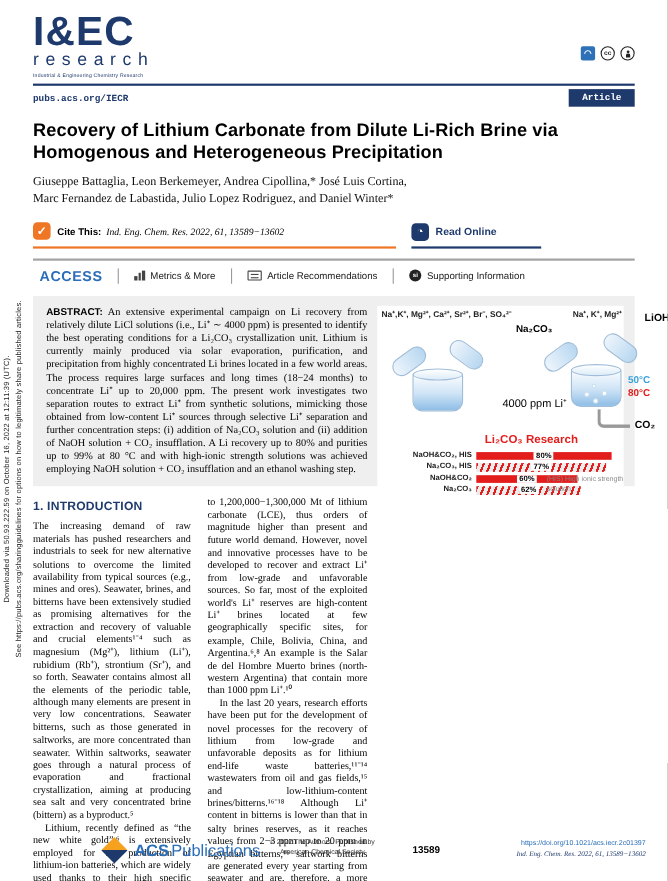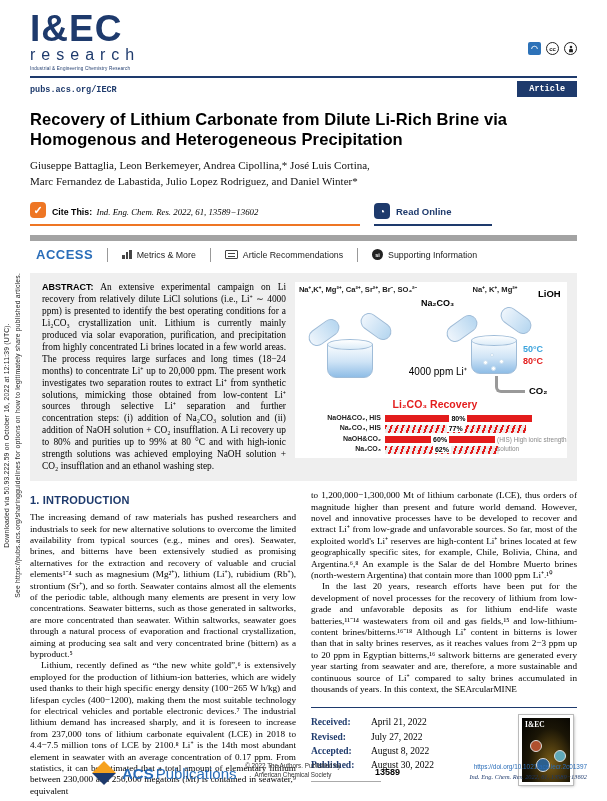--- a/index.html
+++ b/index.html
@@ -33,35 +33,35 @@
   .cite-bar { display:flex; gap:14px; margin-top:11px; align-items:flex-end; }
   .cite-box { display:flex; align-items:center; gap:6px; border-bottom:2.5px solid #ee7624; padding-bottom:5px; width:330px; }
   .cite-icon { width:16px; height:16px; background:#ee7624; border-radius:4px; color:#fff; font-size:11px; font-weight:bold; display:flex; align-items:center; justify-content:center; flex:none; }
   .cite-label { font-size:8.8px; font-weight:bold; color:#000; }
   .cite-ref { font-size:8.8px; font-style:italic; font-family:"Liberation Serif",serif; color:#000; }
   .read-box { display:flex; align-items:center; gap:6px; border-bottom:2.5px solid #1e3a6c; padding-bottom:5px; width:118px; }
   .read-icon { width:16px; height:16px; background:#1e3a6c; border-radius:4px; color:#fff; font-size:10px; display:flex; align-items:center; justify-content:center; flex:none; }
   .read-label { font-size:9.5px; font-weight:bold; color:#1e3a6c; }
 
   
-  .access-bar { display:flex; align-items:center; margin-top:9px; border-top:6px solid #a3a3a3; padding:6px 0 7px 6px; }
+  .access-bar { display:flex; align-items:center; margin-top:9px; border-top:2px solid #a3a3a3; padding:6px 0 7px 6px; }
   .access-word { color:#2a6db8; font-size:13px; font-weight:bold; letter-spacing:.5px; }
   .access-item { display:flex; align-items:center; gap:5px; font-size:8.8px; color:#222; }
   .v-sep { width:1px; height:14px; background:#999; margin:0 14px; }
   .metrics-icon { display:flex; align-items:flex-end; gap:1px; height:9px; }
   .metrics-icon i { width:2.5px; background:#444; display:block; }
   .rec-icon { width:13px; height:9px; border:1.2px solid #444; border-radius:1px; position:relative; }
   .rec-icon::before, .rec-icon::after { content:""; position:absolute; left:2px; right:2px; height:1px; background:#444; top:2px; }
   .rec-icon::after { top:5px; }
   .si-icon { width:11px; height:11px; border-radius:50%; background:#222; color:#fff; font-size:5.5px; font-weight:bold; display:flex; align-items:center; justify-content:center; }
 
   
   .abstract-box { background:#efefef; margin-top:4px; padding:9px 10px 8px 12px; font-family:"Liberation Serif",serif; font-size:9.4px; line-height:1.27; text-align:justify; color:#000; }
   .abstract-label { font-weight:bold; font-family:"Liberation Sans",sans-serif; font-size:9px; }
-  .graphic { float:right; width:272px; height:176px; background:#fff; margin:0 0 3px 9px; position:relative; font-family:"Liberation Sans",sans-serif; text-align:left; }
+  .graphic { float:right; width:224px; height:176px; background:#fff; margin:0 0 3px 9px; position:relative; font-family:"Liberation Sans",sans-serif; text-align:left; }
   .g-abs { position:absolute; }
   .g-ions { font-size:7.6px; font-weight:600; color:#222; text-align:center; line-height:1.25; }
   .g-bold { font-size:9px; font-weight:bold; color:#000; }
   .vessel { width:46px; height:36px; border:1px solid #9fbcd8; border-radius:4px 4px 9px 9px; background:linear-gradient(#f8fbfe 8%, #cfe4f6 55%, #8fbde6); }
   .vessel::before { content:""; position:absolute; top:-4px; left:-1px; right:-1px; height:9px; border:1px solid #9fbcd8; border-radius:50%; background:linear-gradient(#ffffff,#dcecf8); }
   .tube { width:34px; height:17px; border:1px solid #9fbcd8; border-radius:9px; background:linear-gradient(90deg,#eef5fc,#b7d7f0); }
   .bubble { width:5px; height:5px; border-radius:50%; background:#fff; border:1px solid #cadff0; }
   .co2-pipe { width:30px; height:17px; border-left:3.5px solid #999; border-bottom:3.5px solid #999; border-bottom-left-radius:6px; }
   .g-temp { font-size:9px; font-weight:bold; }
   .g-recovery { font-size:10.5px; font-weight:bold; color:#e31c1c; text-align:center; }
@@ -203,21 +203,21 @@
         <div class="g-abs bubble" style="left:188px; top:78px;"></div>
         <div class="g-abs bubble" style="left:196px; top:84px;"></div>
         <div class="g-abs bubble" style="left:204px; top:77px;"></div>
         <div class="g-abs bubble" style="left:195px; top:71px; width:4px; height:4px;"></div>
 
         <div class="g-abs g-temp" style="left:228px; top:62px; color:#3ba3dc;">50°C</div>
         <div class="g-abs g-temp" style="left:228px; top:74px; color:#e31c1c;">80°C</div>
         <div class="g-abs co2-pipe" style="left:200px; top:94px;"></div>
         <div class="g-abs g-bold" style="left:234px; top:103px; font-size:9.5px;">CO₂</div>
 
-        <div class="g-abs g-recovery" style="left:60px; top:116px; width:160px;">Li₂CO₃ Recovery</div>
+        <div class="g-abs g-recovery" style="left:60px; top:116px; width:160px;">Li₂CO₃ Research</div>
 
         <div class="bars">
           <div class="bar-row">
             <span class="bar-label">NaOH&amp;CO₂, HIS</span>
             <span class="bar-track">
                 <span class="bar-fill" style="width: 93%;">
                   <span class="bar-chip">80%</span>
                 </span>
               </span>
           </div>

